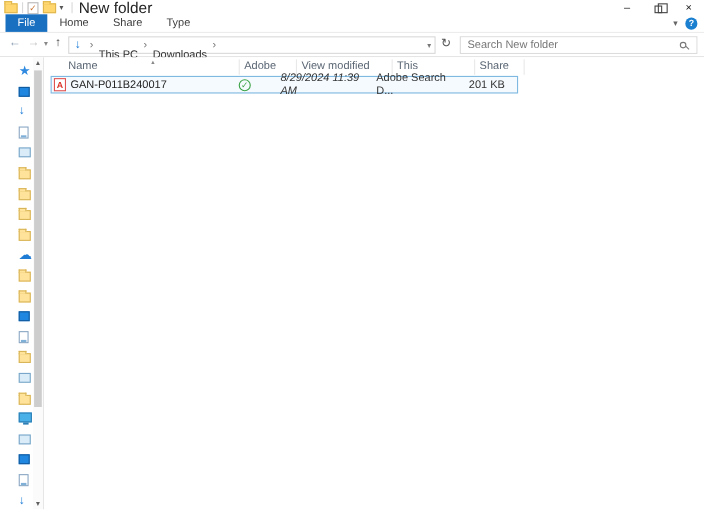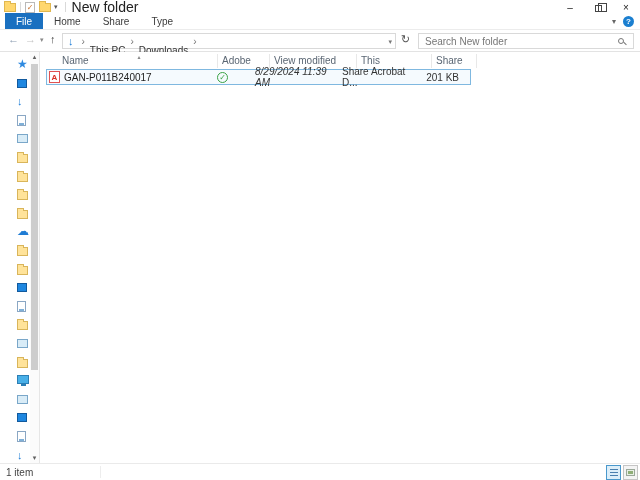--- a/index.html
+++ b/index.html
@@ -207,32 +207,20 @@
 
       <div class="file-row">
         <div class="fc name">
           <span class="pdf-icon">A</span>
           <span>GAN-P011B240017</span>
         </div>
         <div class="fc status">
           <span class="check-icon">✓</span>
         </div>
         <div class="fc date">8/29/2024 11:39 AM</div>
-        <div class="fc type">Share Acrobat D...</div>
+        <div class="fc type">Adobe Search D...</div>
         <div class="fc size">201 KB</div>
       </div>
     </div>
   </div>
 
-  <div class="statusbar">
-    <div class="sb-count">1 item</div>
-    <div class="sb-sep"></div>
-    <div class="view-btns">
-      <div class="vb details">
-          <div class="vb-lines"></div>
-        </div>
-      <div class="vb icons">
-          <div class="vb-thumb"></div>
-        </div>
-    </div>
-  </div>
 
 </div>
 
 </body></html>

